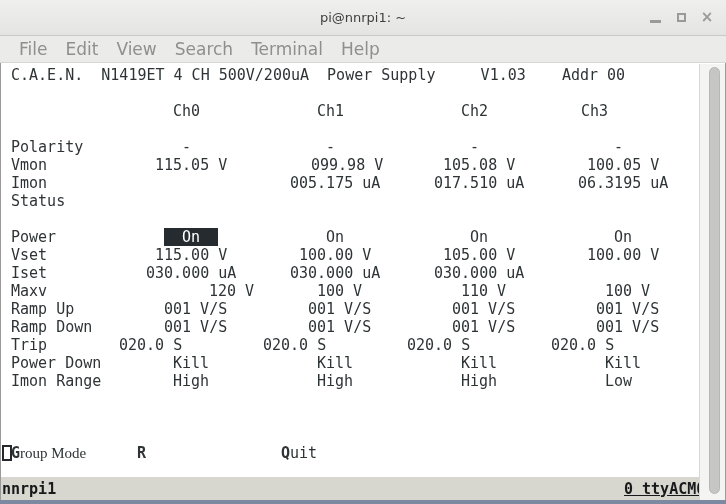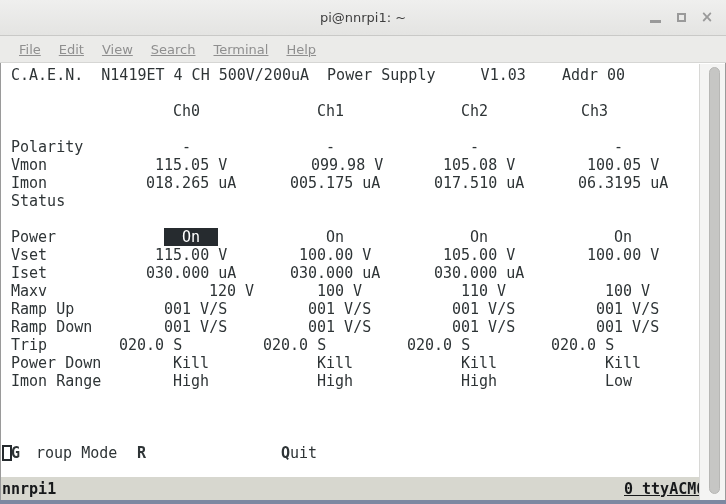--- a/index.html
+++ b/index.html
@@ -28,21 +28,21 @@
   }
   .glyph-min{width:11px;height:3px;background:#9a9a9a;margin-top:8px;}
   .glyph-max{width:9px;height:9px;border:2px solid #9a9a9a;box-sizing:border-box;}
   .glyph-close{font-size:15px;font-weight:bold;color:#9a9a9a;line-height:1;}
   
   .menubar{
     position:absolute;top:36px;left:0;width:726px;height:27px;
     background:#ebebe9;border-bottom:1px solid #d6d6d4;
     display:flex;align-items:center;padding-left:10px;box-sizing:border-box;
   }
-  .menu-item{font-size:13px;color:#8f8f8f;padding:0 9px;text-decoration:underline;}
+  .menu-item{font-size:17px;color:#8f8f8f;padding:0 9px;}
   
   .terminal{
     position:absolute;top:64px;left:1px;width:698px;height:436px;
     background:#ffffff;
     font-family:"DejaVu Sans Mono",monospace;font-size:15px;color:#2e3436;
   }
   .term-line{position:absolute;left:0;width:698px;height:18px;line-height:18px;}
   .seg{position:absolute;top:0;white-space:pre;}
   .bold{font-weight:bold;}
   .underline{text-decoration:underline;margin-left:10px;}
@@ -122,21 +122,20 @@
       </div>
       <div class="term-line" style="top: 92px;">
         <span class="seg" style="left: 10px;">Vmon</span>
         <span class="seg" style="left: 154px;">115.05 V</span>
         <span class="seg" style="left: 298px; margin-left: 12px;">099.98 V</span>
         <span class="seg" style="left: 442px;">105.08 V</span>
         <span class="seg" style="left: 586px;">100.05 V</span>
       </div>
       <div class="term-line" style="top: 110px;">
         <span class="seg" style="left: 10px;">Imon</span>
-        <span class="seg" style="left: 145px;">018.265 uA</span>
         <span class="seg" style="left: 289px;">005.175 uA</span>
         <span class="seg" style="left: 433px;">017.510 uA</span>
         <span class="seg" style="left: 577px; text-align: right;">06.3195 uA</span>
       </div>
       <div class="term-line" style="top: 128px;">
         <span class="seg" style="left: 10px;">Status</span>
       </div>
       <div class="term-line" style="top: 146px;"></div>
       <div class="term-line" style="top: 164px;">
         <span class="seg" style="left: 10px;">Power</span>
@@ -199,21 +198,21 @@
         <span class="seg" style="left: 316px;">High</span>
         <span class="seg" style="left: 460px;">High</span>
         <span class="seg" style="left: 604px;">Low</span>
       </div>
       <div class="term-line" style="top: 326px;"></div>
       <div class="term-line" style="top: 344px;"></div>
       <div class="term-line" style="top: 362px;"></div>
       <div class="term-line" style="top: 380px;">
         <span class="cursor-box" style="left: 1px;"></span>
         <span class="seg bold" style="left: 10px;">G</span>
-        <span class="seg" style="left: 35px;">roup Mode</span>
+        <span class="seg" style="left: 19px; font-family: Liberation Serif, serif;">roup Mode</span>
         <span class="seg bold" style="left: 136px;">R</span>
         <span class="seg bold" style="left: 280px;">Q</span>
         <span class="seg" style="left: 289px;">uit</span>
       </div>
       <div class="term-line" style="top: 398px;"></div>
       <div class="term-line" style="top: 416px;">
         <span class="seg bold statusbar-text" style="left: 1px;">nnrpi1</span>
         <span class="seg bold underline statusbar-text" style="left: 613px;">0 ttyACM0</span>
       </div>
     </div>

